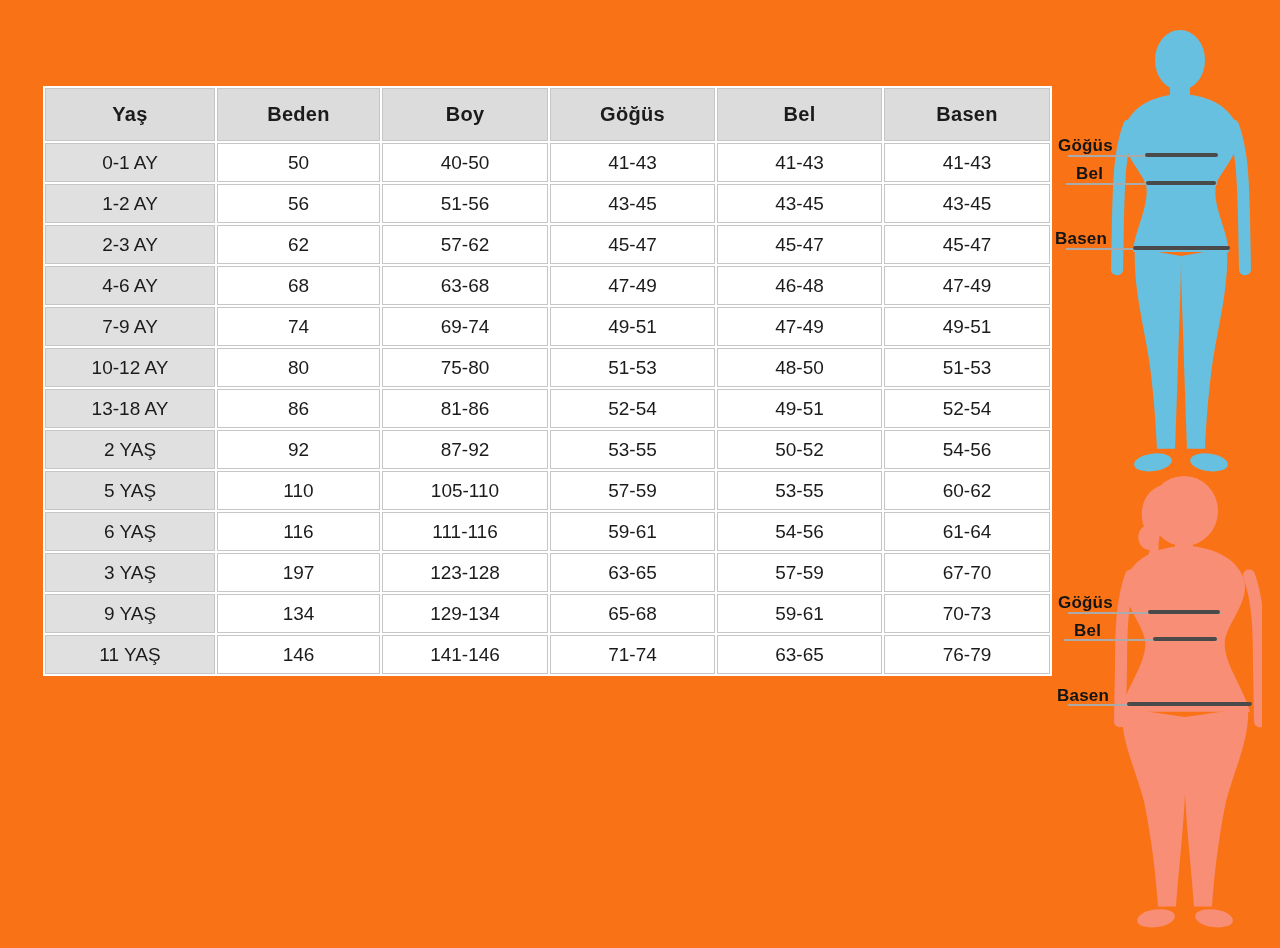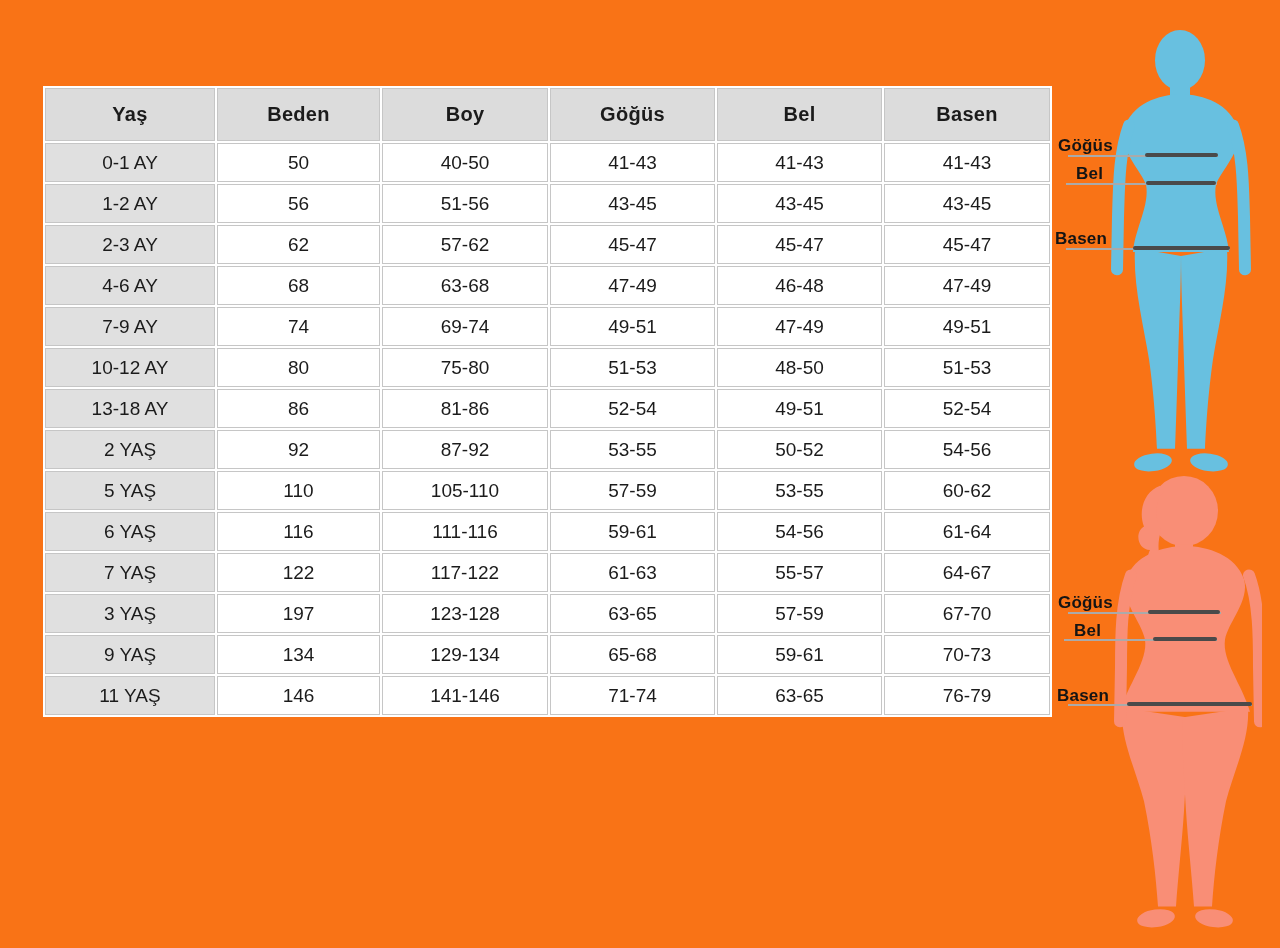--- a/index.html
+++ b/index.html
@@ -133,28 +133,20 @@
         </tr>
         <tr>
           <td class="age">6 YAŞ</td>
           <td>116</td>
           <td>111-116</td>
           <td>59-61</td>
           <td>54-56</td>
           <td>61-64</td>
         </tr>
         <tr>
-          <td class="age">7 YAŞ</td>
-          <td>122</td>
-          <td>117-122</td>
-          <td>61-63</td>
-          <td>55-57</td>
-          <td>64-67</td>
-        </tr>
-        <tr>
           <td class="age">3 YAŞ</td>
           <td>197</td>
           <td>123-128</td>
           <td>63-65</td>
           <td>57-59</td>
           <td>67-70</td>
         </tr>
         <tr>
           <td class="age">9 YAŞ</td>
           <td>134</td>

